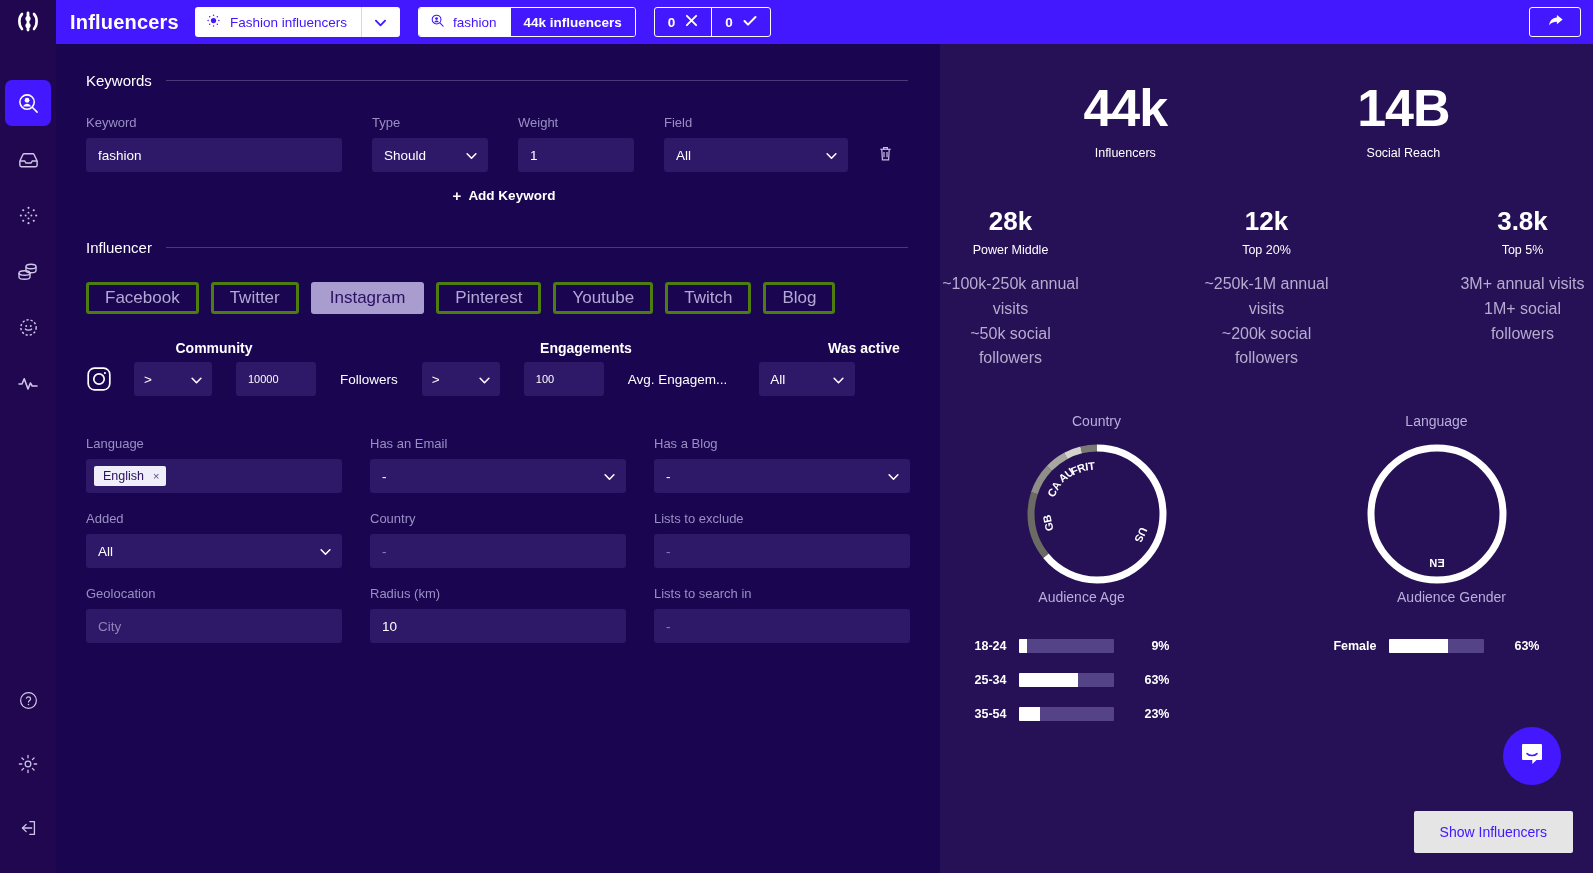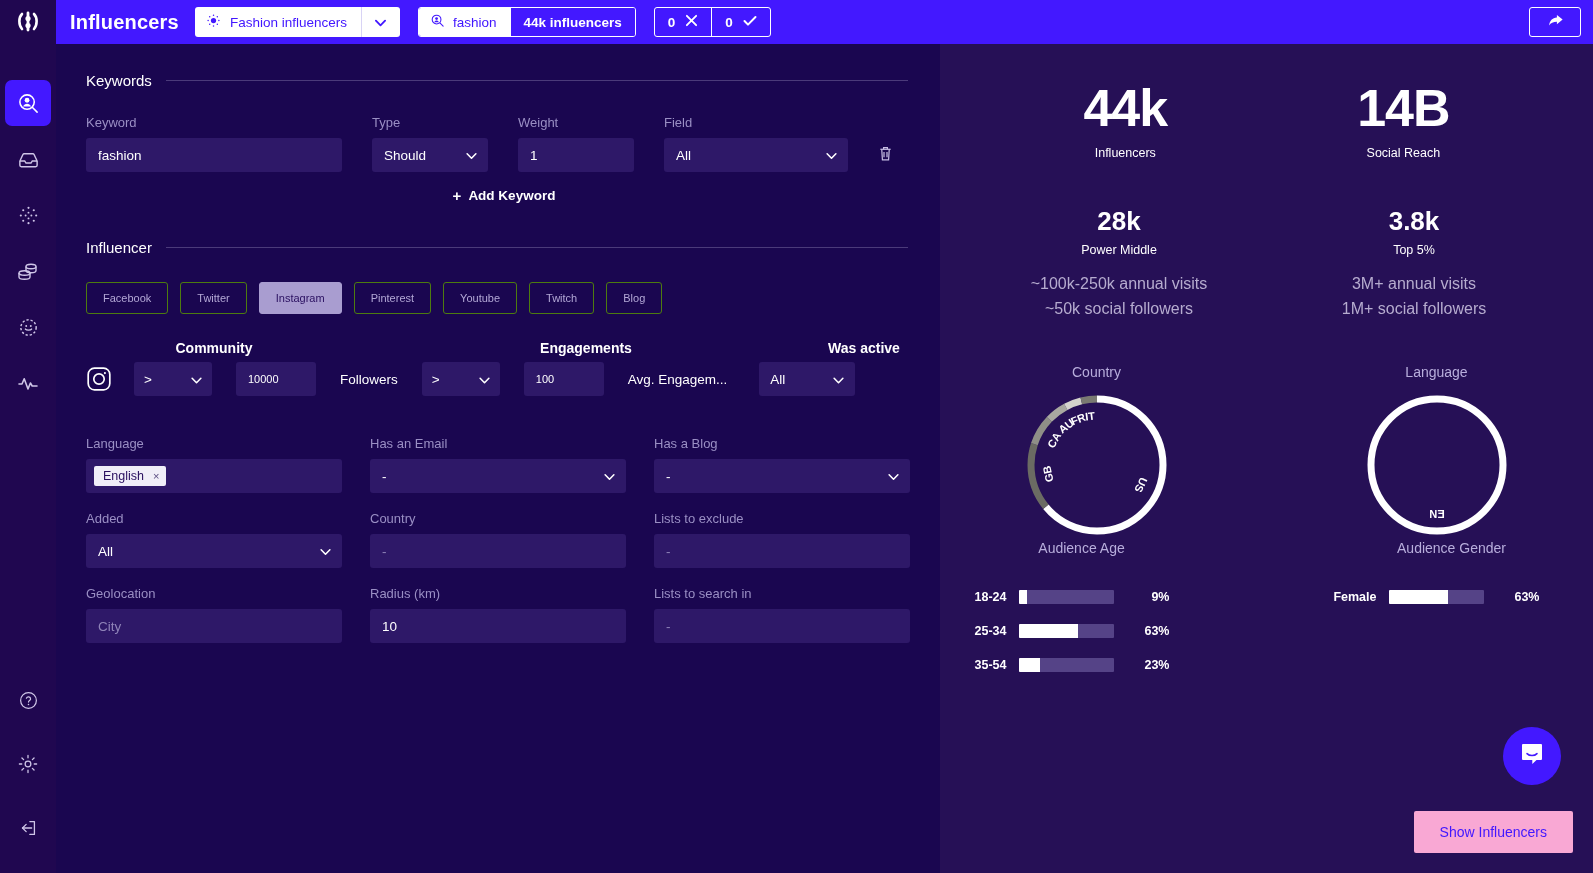--- a/index.html
+++ b/index.html
@@ -133,22 +133,22 @@
     margin: 16px 0 0 0; text-align: center; width: 836px;
     color: #ffffff; font-size: 13.5px; font-weight: 700; cursor: pointer;
     display: flex; align-items: center; justify-content: center; gap: 7px;
   }
   .add-keyword .plus { font-size: 15px; font-weight: 700; line-height: 1; }
 
   
   .platform-row { display: flex; gap: 12px; margin-bottom: 26px; }
   .plat-btn {
     height: 32px; padding: 0 16px; border-radius: 3px;
-    border: 1px solid #4d7c0f; background: transparent;
-    color: #b3a8d6; font-size: 11px; display: flex; align-items: center;
+    border: 3px solid #4d7c0f; background: transparent;
+    color: #b3a8d6; font-size: 17px; display: flex; align-items: center;
     cursor: pointer; white-space: nowrap;
   }
   .plat-btn.selected {
     background: #a99dd0; border-color: #a99dd0; color: #2a1060; font-weight: 400;
   }
 
   
   .metric-headers {
     display: flex; align-items: center; margin-bottom: 6px; color: #ffffff;
     font-size: 14px; font-weight: 700;
@@ -226,21 +226,21 @@
     width: 95px; height: 14px; background: #554387; border-radius: 1px; overflow: hidden;
   }
   .bar-fill { height: 14px; background: #ffffff; }
   .bar-line .pct {
     width: 56px; color: #ffffff; font-size: 12.5px; font-weight: 700;
     text-align: right; padding-left: 16px;
   }
 
   .show-btn {
     position: absolute; right: 20px; bottom: 20px;
-    background: #f9a8d4; color: #4318ff; font-size: 14px; font-weight: 400;
+    background: #e5e5e5; color: #4318ff; font-size: 14px; font-weight: 400;
     padding: 13px 26px; border-radius: 2px; cursor: pointer; white-space: nowrap;
   }
   .chat-bubble {
     position: absolute; right: 32px; bottom: 88px;
     width: 58px; height: 58px; border-radius: 50%; background: #4318ff;
     display: flex; align-items: center; justify-content: center; cursor: pointer;
   }
 </style>
 </head>
 <body>
@@ -637,20 +637,28 @@
       </div>
     </div>
 
     <div class="stats-mid">
       <div class="stat-sm">
         <div class="num">28k</div>
         <div class="cap">Power Middle</div>
         <div class="sub">
           <div>~100k-250k annual visits</div>
           <div>~50k social followers</div>
+        </div>
+      </div>
+      <div class="stat-sm">
+        <div class="num">12k</div>
+        <div class="cap">Top 20%</div>
+        <div class="sub">
+          <div>~250k-1M annual visits</div>
+          <div>~200k social followers</div>
         </div>
       </div>
       <div class="stat-sm">
         <div class="num">3.8k</div>
         <div class="cap">Top 5%</div>
         <div class="sub">
           <div>3M+ annual visits</div>
           <div>1M+ social followers</div>
         </div>
       </div>

